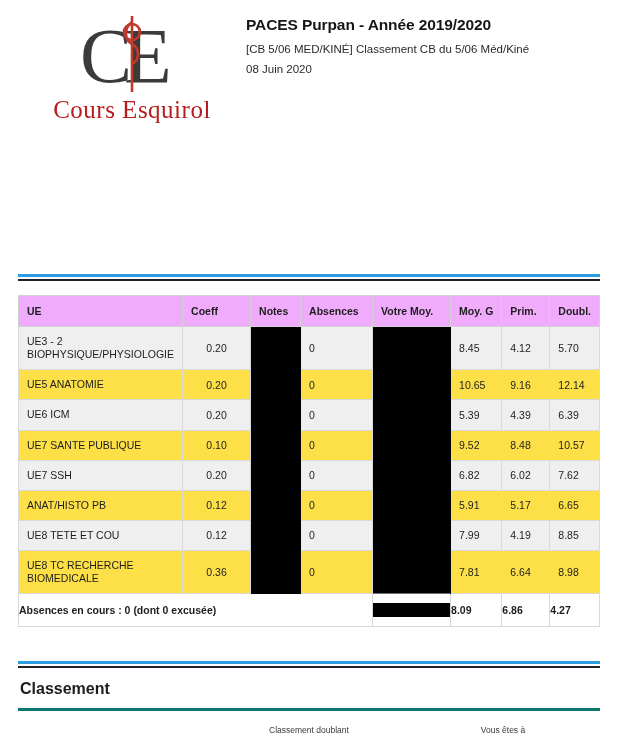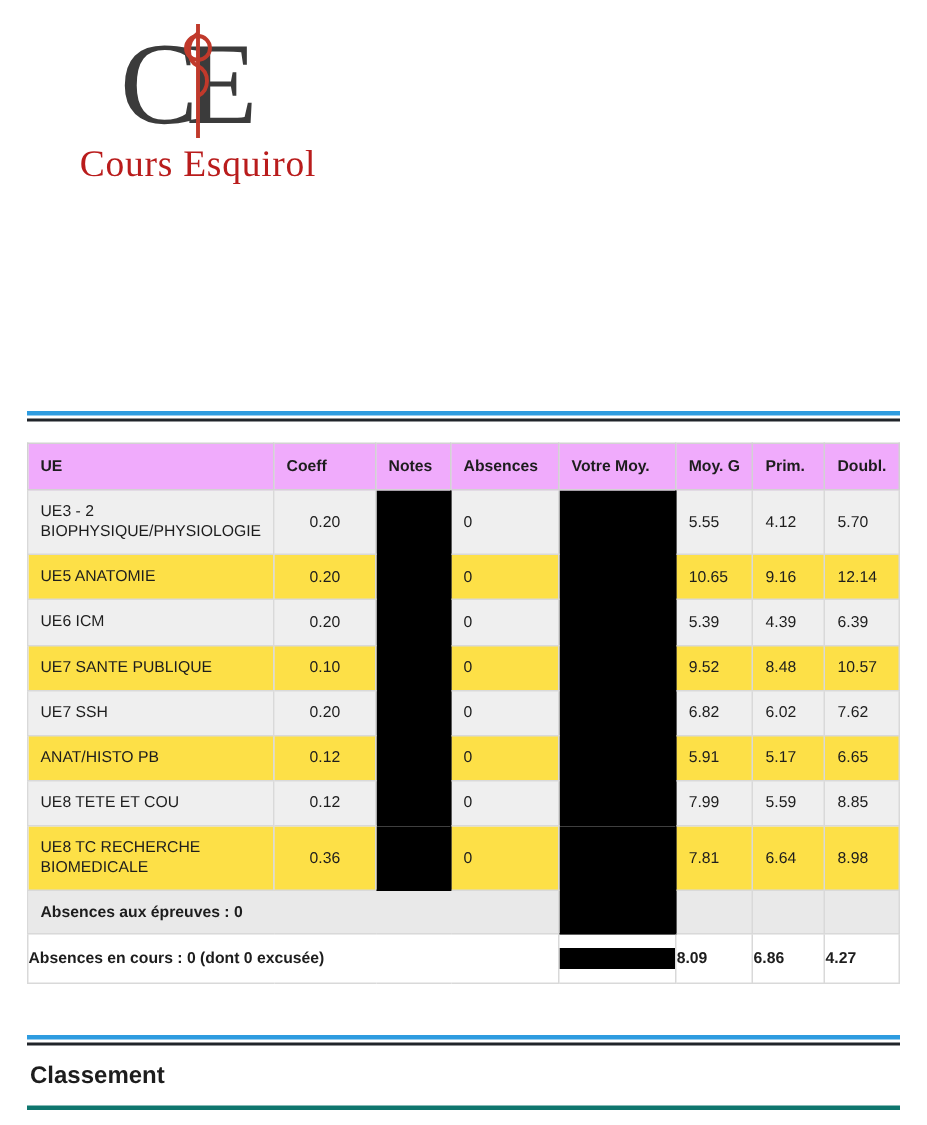--- a/index.html
+++ b/index.html
@@ -188,20 +188,25 @@
           <text x="52" y="72" font-family="Liberation Serif, serif" font-size="78" fill="#3b3b3b">E</text>
           <g stroke="#c0392b" stroke-width="2.6" fill="none">
             <line x1="60" y1="6" x2="60" y2="82"></line>
             <path d="M60 12 C 52 18, 52 30, 60 34 C 68 38, 68 50, 60 54"></path>
             <circle cx="60" cy="22" r="8"></circle>
           </g>
         </svg>
       </div>
       <div class="logo-word">Cours Esquirol</div>
     </div>
+    <div class="title-block">
+      <h1 class="doc-title">PACES Purpan - Année 2019/2020</h1>
+      <p class="doc-sub">[CB 5/06 MED/KINÉ] Classement CB du 5/06 Méd/Kiné</p>
+      <p class="doc-date">08 Juin 2020</p>
+    </div>
   </div>
 
   <div class="section-gap-top">
     <div class="rule-blue"></div>
     <div style="height:2px"></div>
     <div class="rule-dark"></div>
 
     <div class="table-wrap">
       <table class="grades">
         <thead>
@@ -216,21 +221,21 @@
             <th>Doubl.</th>
           </tr>
         </thead>
         <tbody>
           <tr class="alt">
             <td class="ue">UE3 - 2 BIOPHYSIQUE/PHYSIOLOGIE</td>
             <td class="num">0.20</td>
             <td class="blackcol blackcol-top"></td>
             <td class="abs">0</td>
             <td class="blackcol blackcol-top"></td>
-            <td class="stat">5.55</td>
+            <td class="stat">8.45</td>
             <td class="stat">4.12</td>
             <td class="stat">5.70</td>
           </tr>
           <tr class="plain">
             <td class="ue">UE5 ANATOMIE</td>
             <td class="num">0.20</td>
             <td class="blackcol"></td>
             <td class="abs">0</td>
             <td class="blackcol"></td>
             <td class="stat">10.65</td>
@@ -277,41 +282,34 @@
             <td class="stat">5.17</td>
             <td class="stat">6.65</td>
           </tr>
           <tr class="alt">
             <td class="ue">UE8 TETE ET COU</td>
             <td class="num">0.12</td>
             <td class="blackcol"></td>
             <td class="abs">0</td>
             <td class="blackcol"></td>
             <td class="stat">7.99</td>
-            <td class="stat">5.59</td>
+            <td class="stat">4.19</td>
             <td class="stat">8.85</td>
           </tr>
           <tr class="plain">
             <td class="ue">UE8 TC RECHERCHE BIOMEDICALE</td>
             <td class="num">0.36</td>
             <td class="blackcol blackcol-bottom"></td>
             <td class="abs">0</td>
             <td class="blackcol"></td>
             <td class="stat">7.81</td>
             <td class="stat">6.64</td>
             <td class="stat">8.98</td>
           </tr>
 
-          <tr class="absences-row">
-            <td colspan="4">Absences aux épreuves : 0</td>
-            <td class="blackcol blackcol-bottom"></td>
-            <td></td>
-            <td></td>
-            <td></td>
-          </tr>
 
           <tr class="total-row">
             <td colspan="4">Absences en cours : 0 (dont 0 excusée)</td>
             <td>
                 <span class="redact"></span>
               </td>
             <td>8.09</td>
             <td>6.86</td>
             <td>4.27</td>
           </tr>

